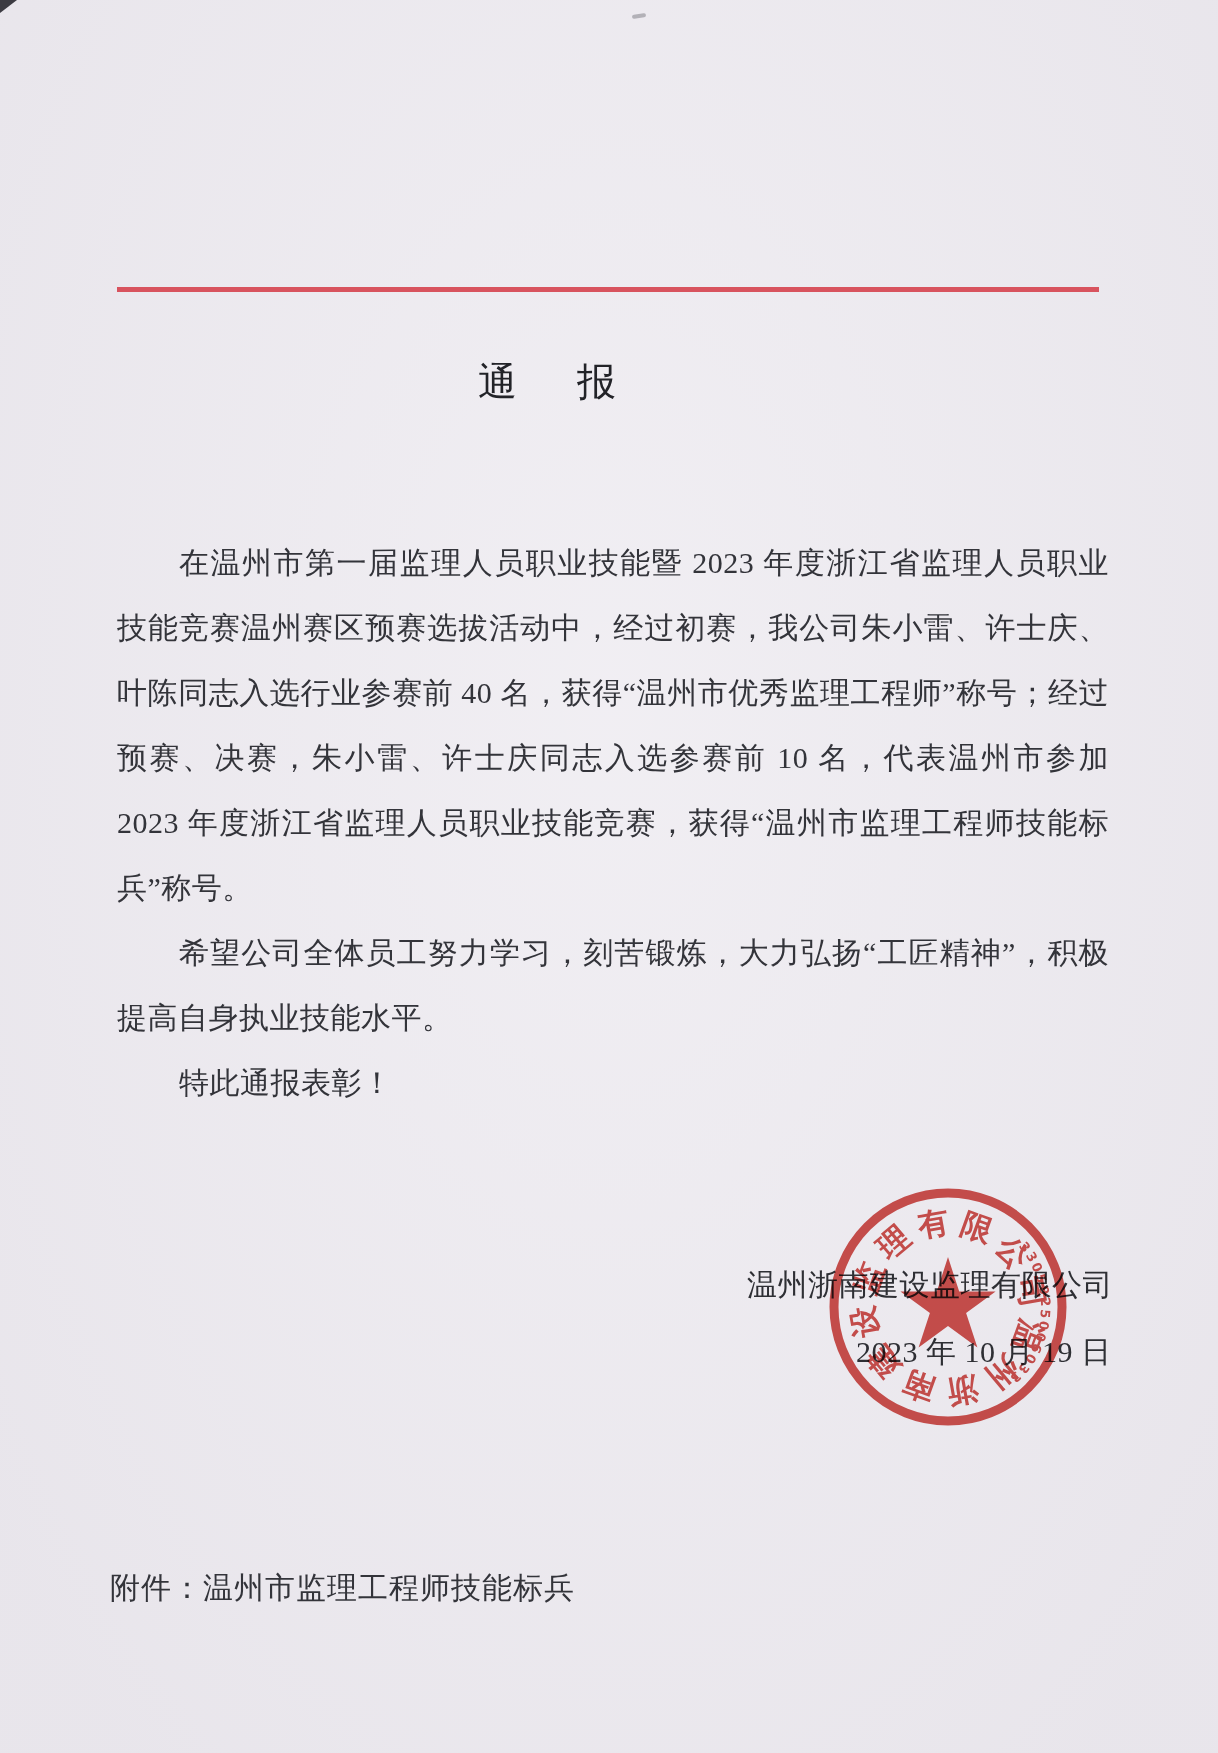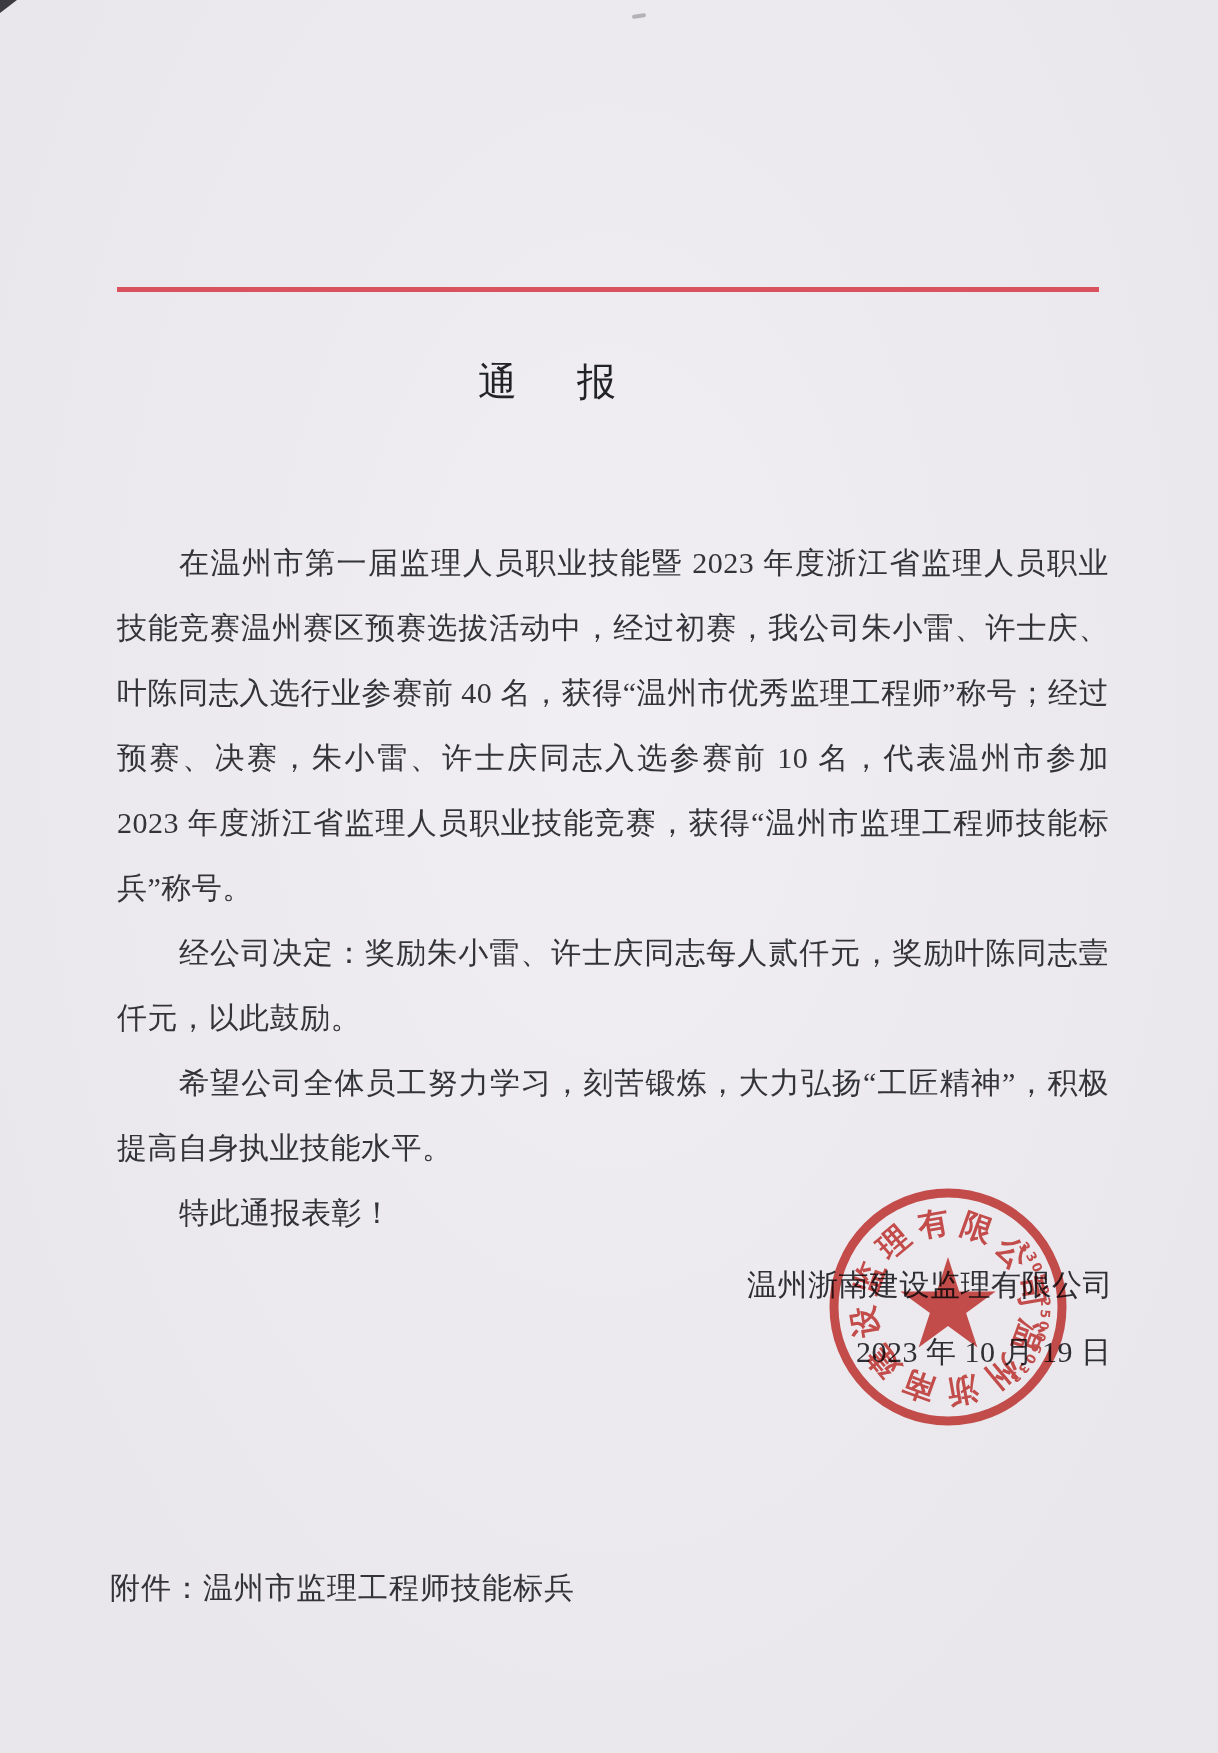--- a/index.html
+++ b/index.html
@@ -101,21 +101,20 @@
   <div class="corner-artifact"></div>
   <div class="speck"></div>
 
 
   <div class="red-rule"></div>
 
   <div class="doc-title"><span>通</span><span class="gap"></span><span>报</span></div>
 
   <div class="body-text">
     <p>在温州市第一届监理人员职业技能暨 2023 年度浙江省监理人员职业技能竞赛温州赛区预赛选拔活动中，经过初赛，我公司朱小雷、许士庆、叶陈同志入选行业参赛前 40 名，获得“温州市优秀监理工程师”称号；经过预赛、决赛，朱小雷、许士庆同志入选参赛前 10 名，代表温州市参加 2023 年度浙江省监理人员职业技能竞赛，获得“温州市监理工程师技能标兵”称号。</p>
-    <p>经公司决定：奖励朱小雷、许士庆同志每人贰仟元，奖励叶陈同志壹仟元，以此鼓励。</p>
     <p>希望公司全体员工努力学习，刻苦锻炼，大力弘扬“工匠精神”，积极提高自身执业技能水平。</p>
     <p>特此通报表彰！</p>
   </div>
 
   <div class="signature">温州浙南建设监理有限公司</div>
 
   <div class="sig-date">2023 年 10 月 19 日</div>
 
   <div class="attachment">附件：温州市监理工程师技能标兵</div>
 

